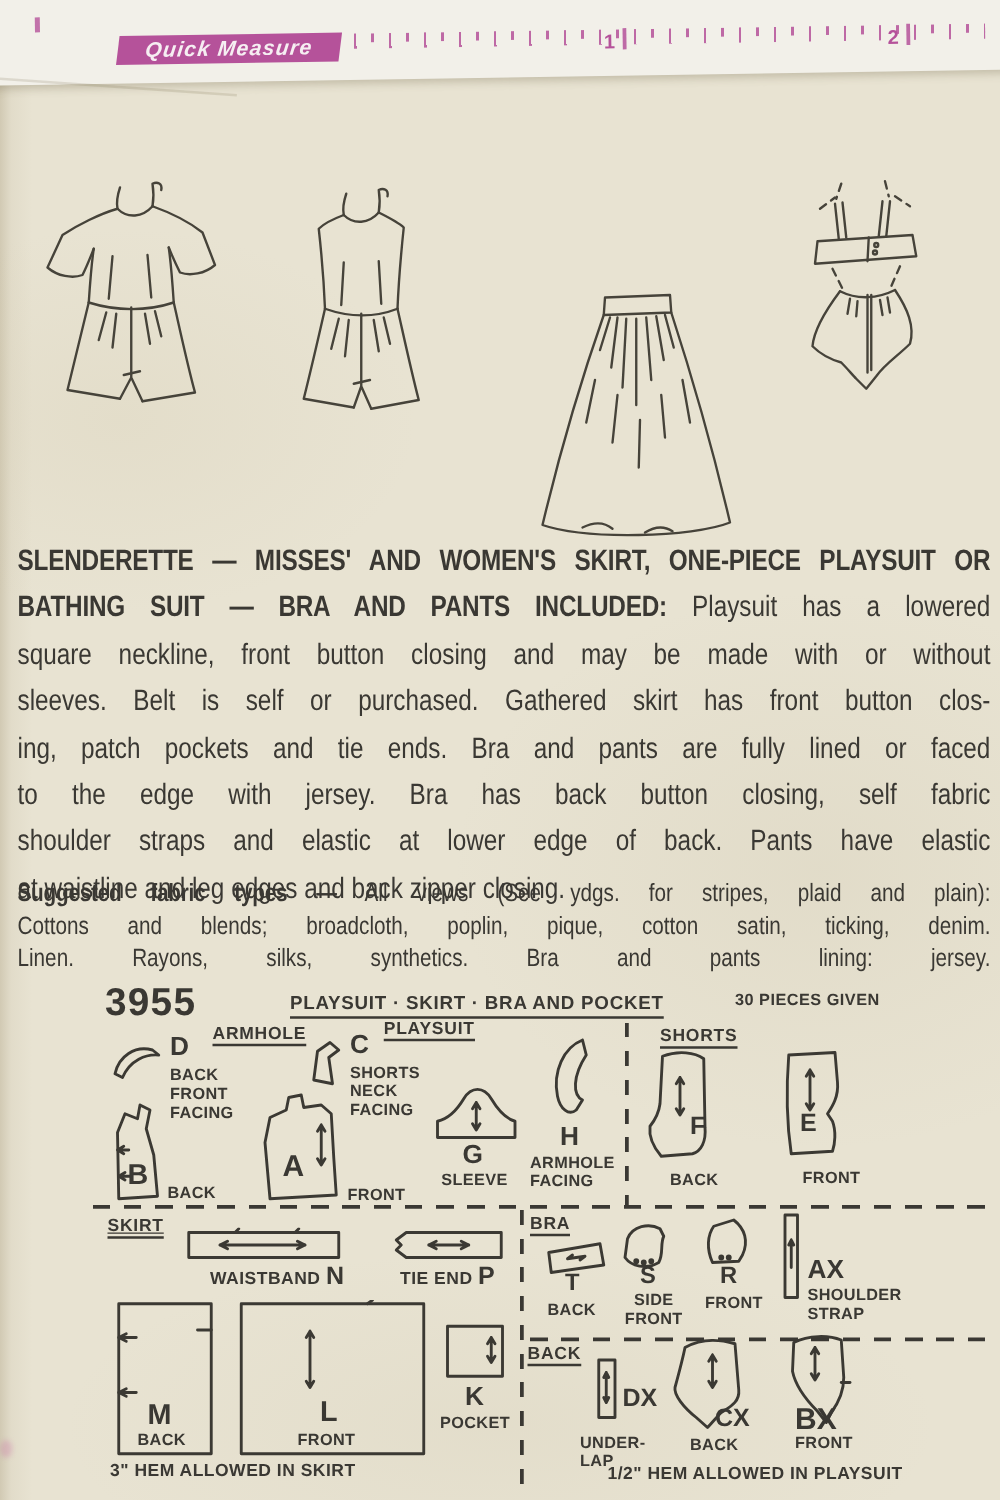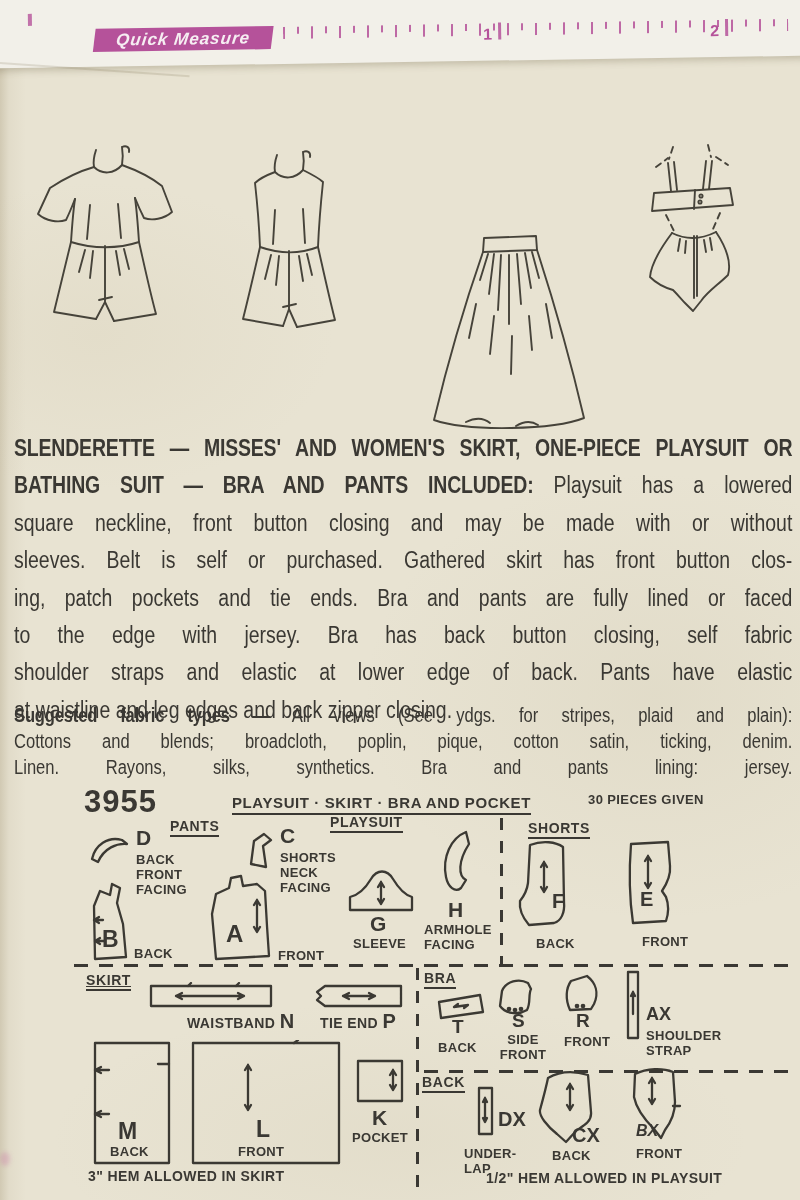--- a/index.html
+++ b/index.html
@@ -148,21 +148,21 @@
 
     <div class="pnum" style="left:84px;top:2px;text-align:center;">3955</div>
     <div class="ptitle" style="left:232px;top:12px;">PLAYSUIT · SKIRT · BRA AND POCKET</div>
     <div class="pgiven" style="left:588px;top:10px;">30 PIECES GIVEN</div>
 
     <div class="dash-v" style="left:500px;top:36px;height:148px;"></div>
     <div class="dash-h" style="left:74px;top:182px;width:716px;"></div>
     <div class="dash-v" style="left:416px;top:186px;height:222px;"></div>
     <div class="dash-h" style="left:424px;top:288px;width:366px;"></div>
 
-    <div class="seclab" style="left:170px;top:36px;">PANTS</div>
+    <div class="seclab" style="left:170px;top:36px;">ARMHOLE</div>
     <svg class="pc abs" style="left:90px;top:52px;" width="42" height="30" viewBox="0 0 42 30">
       <path d="M2,25 C5,11 18,2 32,6 L37,10 C27,9 14,14 8,28 Z"></path>
     </svg>
     <div class="pletter" style="left:136px;top:44px;">D</div>
     <div class="pname" style="left:136px;top:70px;width:62px;">BACK FRONT FACING</div>
 
     <svg class="pc abs" style="left:86px;top:96px;" width="54" height="84" viewBox="0 0 54 84">
       <path d="M8,28 L14,13 L24,17 L26,6 L34,10 L31,25 L37,46 L40,79 L9,81 Z"></path>
       <path d="M8,42 L17,42 M8,42 l5,-3 M8,42 l5,3"></path>
       <path d="M9,63 L18,63 M9,63 l5,-3 M9,63 l5,3"></path>
@@ -176,21 +176,21 @@
     </svg>
     <div class="pletter" style="left:226px;top:138px;font-size:24px;">A</div>
     <div class="pname" style="left:278px;top:166px;">FRONT</div>
 
     <svg class="pc abs" style="left:247px;top:50px;" width="28" height="40" viewBox="0 0 28 40">
       <path d="M4,32 L7,9 L17,2 L24,8 L16,14 L19,35 Z"></path>
     </svg>
     <div class="pletter" style="left:280px;top:42px;">C</div>
     <div class="pname" style="left:280px;top:68px;width:62px;">SHORTS NECK FACING</div>
 
-    <div class="seclab" style="left:330px;top:32px;">PLAYSUIT</div>
+    <div class="seclab" style="left:307px;top:32px;">PLAYSUIT</div>
     <svg class="pc abs" style="left:346px;top:84px;" width="70" height="46" viewBox="0 0 70 46">
       <path d="M4,44 L4,31 C13,29 19,23 25,13 C31,3 41,3 47,13 C53,23 59,29 66,31 L66,44 Z"></path>
       <path d="M35,16 L35,38 M35,16 l-3,5 M35,16 l3,5 M35,38 l-3,-5 M35,38 l3,-5"></path>
     </svg>
     <div class="pletter" style="left:370px;top:130px;">G</div>
     <div class="pname" style="left:353px;top:154px;">SLEEVE</div>
 
     <svg class="pc abs" style="left:438px;top:48px;" width="36" height="66" viewBox="0 0 36 66">
       <path d="M28,2 C13,8 4,27 8,47 C10,57 17,63 23,58 L28,50 C20,46 20,31 31,14 Z"></path>
     </svg>
@@ -211,21 +211,21 @@
     </svg>
     <div class="pletter" style="left:640px;top:106px;font-size:20px;">E</div>
     <div class="pname" style="left:642px;top:152px;">FRONT</div>
 
     <div class="seclab" style="left:86px;top:190px;text-decoration:underline;">SKIRT</div>
     <svg class="pc abs" style="left:148px;top:200px;" width="127" height="28" viewBox="0 0 127 28">
       <rect x="3" y="4" width="120" height="20"></rect>
       <path d="M28,14 L96,14 M28,14 l6,-3 M28,14 l6,3 M96,14 l-6,-3 M96,14 l-6,3"></path>
       <path d="M40,4 l3,-3 M88,4 l3,-3"></path>
     </svg>
-    <div class="abs" style="left:168px;top:228px;margin-left:19px;">
+    <div class="abs" style="left:168px;top:228px;">
       <span class="wb">WAISTBAND</span>
       <span class="inline-letter">N</span>
     </div>
     <svg class="pc abs" style="left:313px;top:200px;" width="92" height="28" viewBox="0 0 92 28">
       <path d="M12,4 L88,4 L88,24 L12,24 L4,18 L8,14 L4,10 Z"></path>
       <path d="M30,14 L62,14 M30,14 l6,-3 M30,14 l6,3 M62,14 l-6,-3 M62,14 l-6,3"></path>
     </svg>
     <div class="abs" style="left:320px;top:228px;">
       <span class="wb">TIE END</span>
       <span class="inline-letter">P</span>
@@ -279,21 +279,21 @@
       <circle cx="15" cy="32" r="1.2" fill="#3b3933"></circle>
       <circle cx="21" cy="32" r="1.2" fill="#3b3933"></circle>
     </svg>
     <div class="pletter" style="left:576px;top:228px;font-size:19px;">R</div>
     <div class="pname" style="left:564px;top:252px;">FRONT</div>
 
     <svg class="pc abs" style="left:624px;top:188px;" width="18" height="72" viewBox="0 0 18 72">
       <rect x="4" y="2" width="10" height="66"></rect>
       <path d="M9,22 L9,44 M9,22 l-2,4 M9,22 l2,4"></path>
     </svg>
-    <div class="pletter" style="left:646px;top:222px;font-size:18px;">AX</div>
+    <div class="pletter" style="left:646px;top:222px;font-size:21px;">AX</div>
     <div class="pname" style="left:646px;top:246px;width:84px;">SHOULDER STRAP</div>
 
     <div class="seclab" style="left:422px;top:292px;">BACK</div>
     <svg class="pc abs" style="left:476px;top:304px;" width="20" height="52" viewBox="0 0 20 52">
       <rect x="3" y="2" width="13" height="46"></rect>
       <path d="M9,12 L9,36 M9,12 l-2,4 M9,12 l2,4 M9,36 l-2,-4 M9,36 l2,-4"></path>
     </svg>
     <div class="pletter" style="left:498px;top:326px;font-size:20px;">DX</div>
     <div class="pname" style="left:464px;top:364px;width:56px;">UNDER-LAP</div>
 
@@ -302,19 +302,19 @@
       <path d="M38,16 L38,42 M38,16 l-3,5 M38,16 l3,5 M38,42 l-3,-5 M38,42 l3,-5"></path>
     </svg>
     <div class="pletter" style="left:572px;top:342px;font-size:20px;">CX</div>
     <div class="pname" style="left:552px;top:366px;">BACK</div>
 
     <svg class="pc abs" style="left:626px;top:284px;" width="68" height="78" viewBox="0 0 68 78">
       <path d="M9,8 C21,2 37,2 47,6 L49,36 C49,48 45,56 39,64 L35,72 L28,63 C18,53 10,41 8,31 Z"></path>
       <path d="M26,12 L26,38 M26,12 l-3,5 M26,12 l3,5 M26,38 l-3,-5 M26,38 l3,-5"></path>
       <path d="M47,40 L54,40"></path>
     </svg>
-    <div class="pletter" style="left:636px;top:340px;font-size:16px;font-style:italic;">BX</div>
+    <div class="pletter" style="left:636px;top:340px;font-size:24px;">BX</div>
     <div class="pname" style="left:636px;top:364px;">FRONT</div>
 
     <div class="hem" style="left:486px;top:388px;">1/2" HEM ALLOWED IN PLAYSUIT</div>
   </div>
 
 </div>
 
 </body></html>

